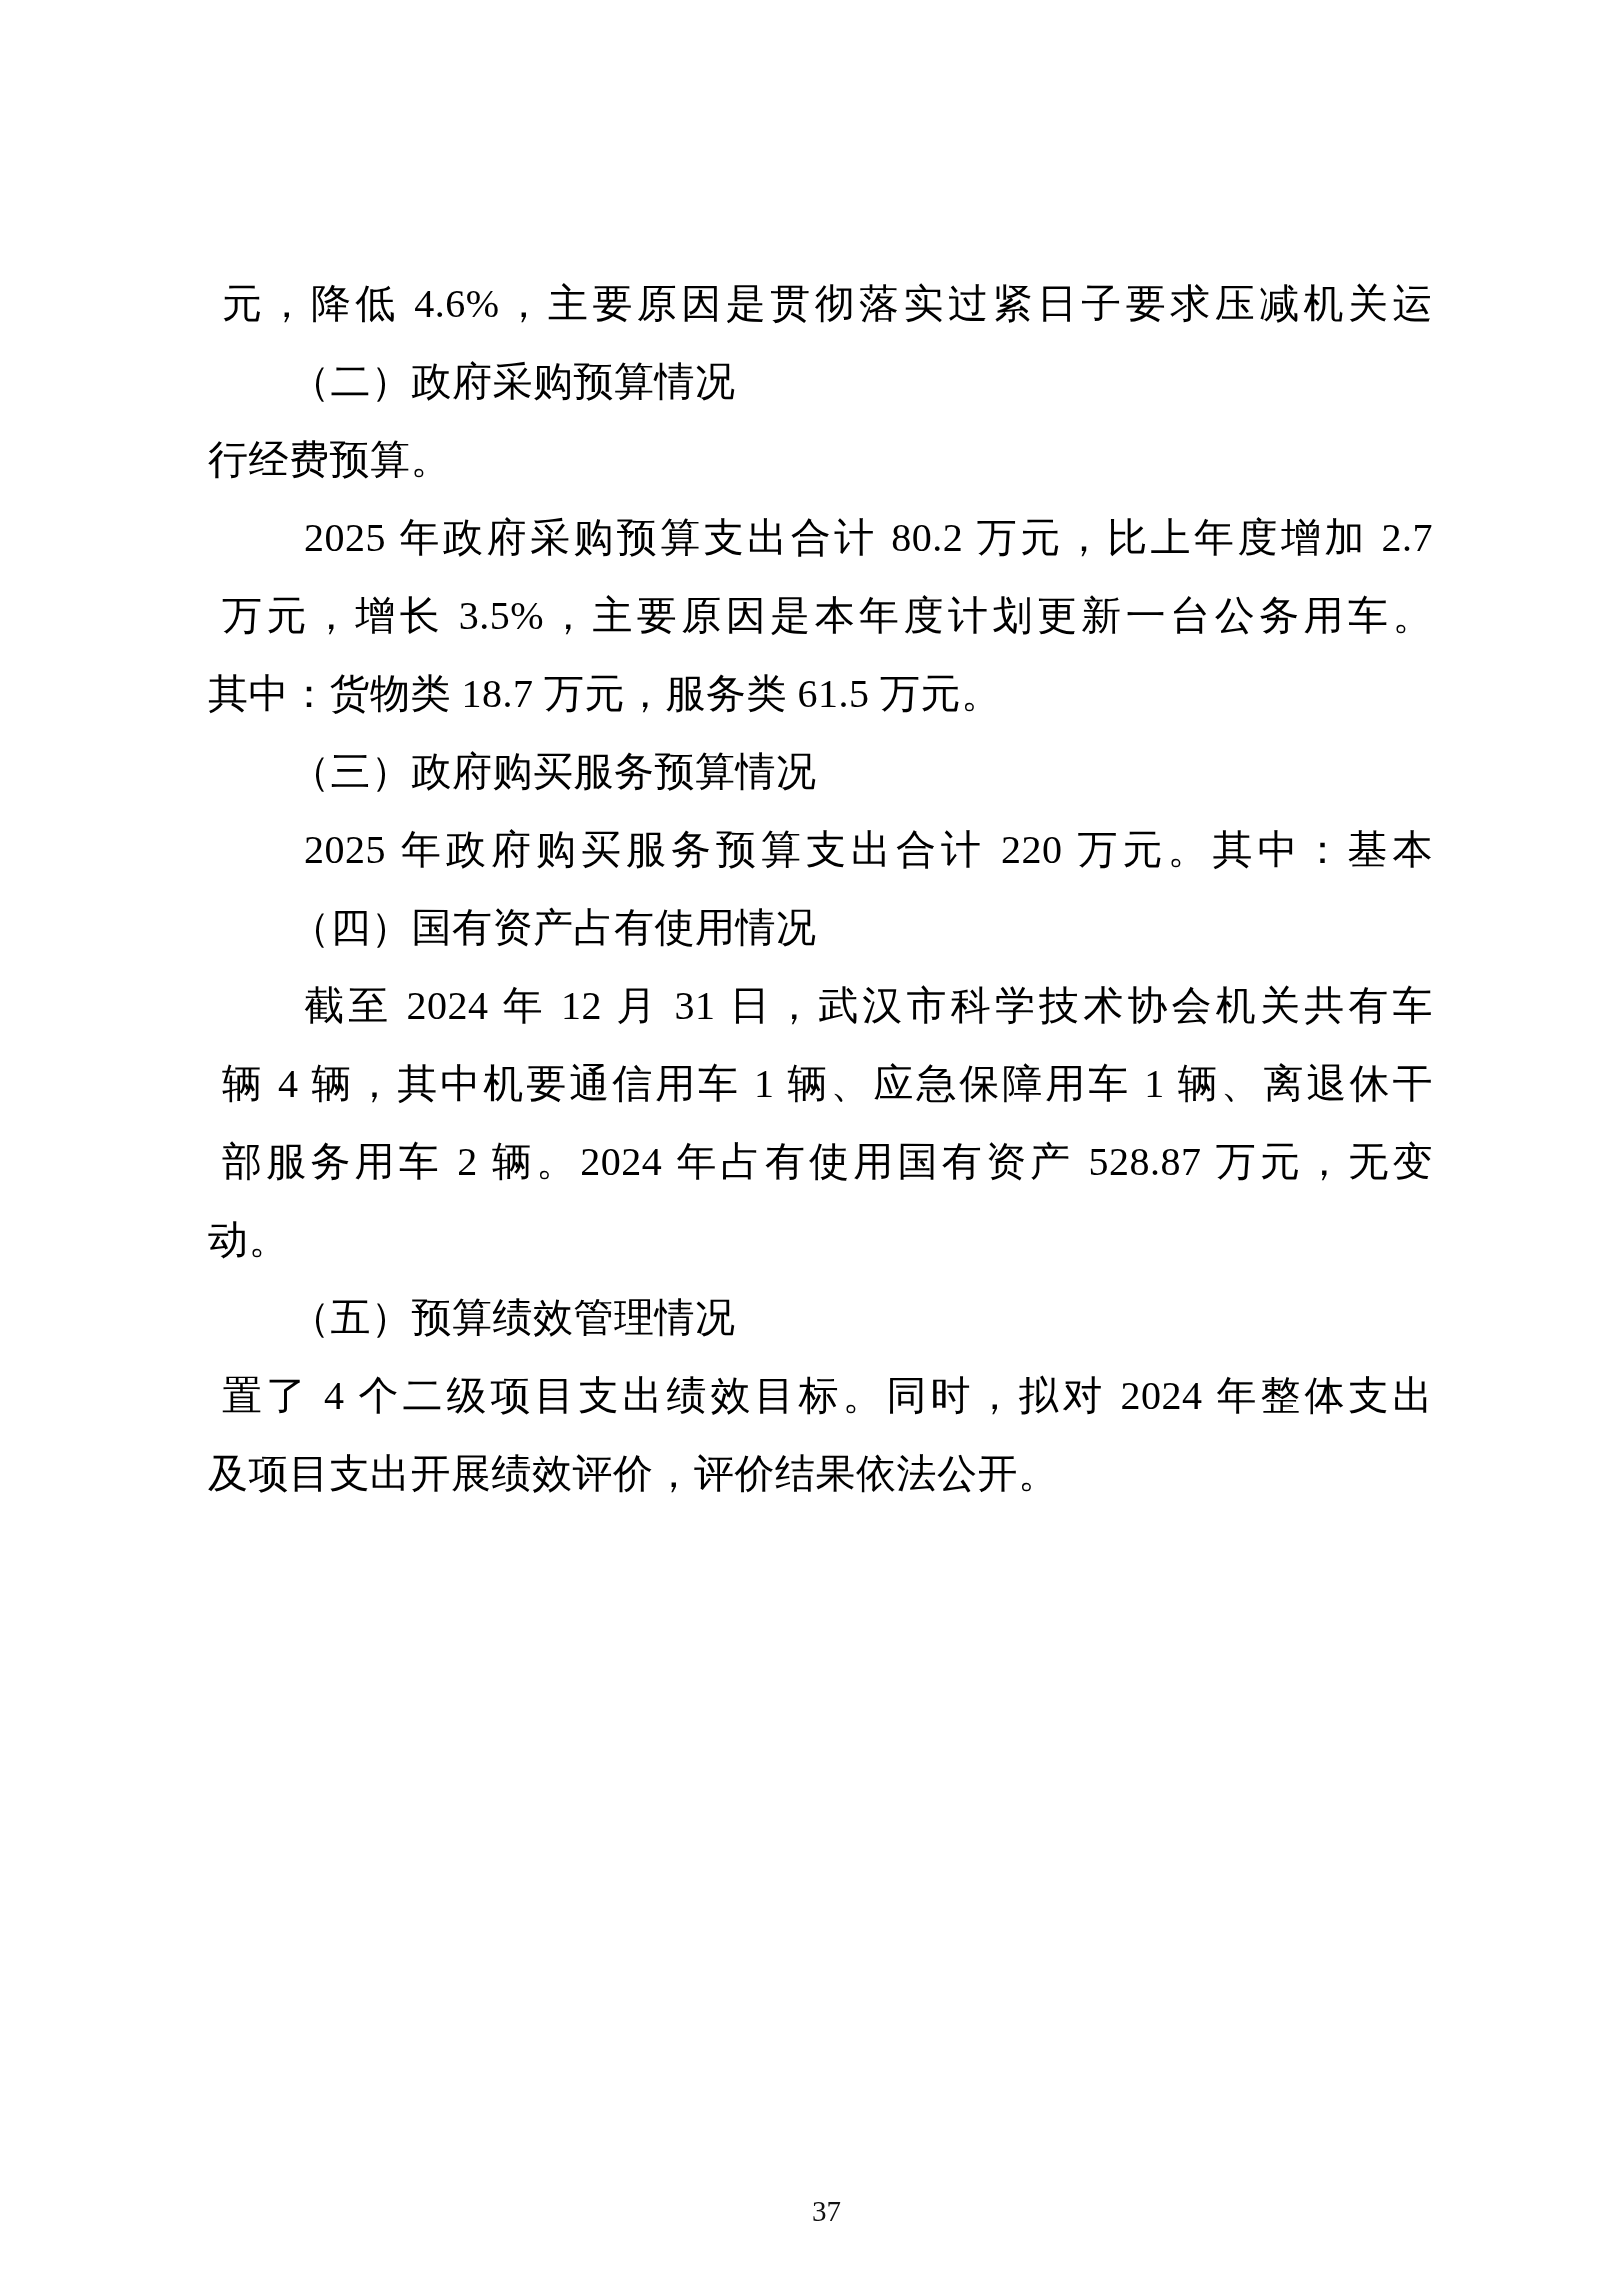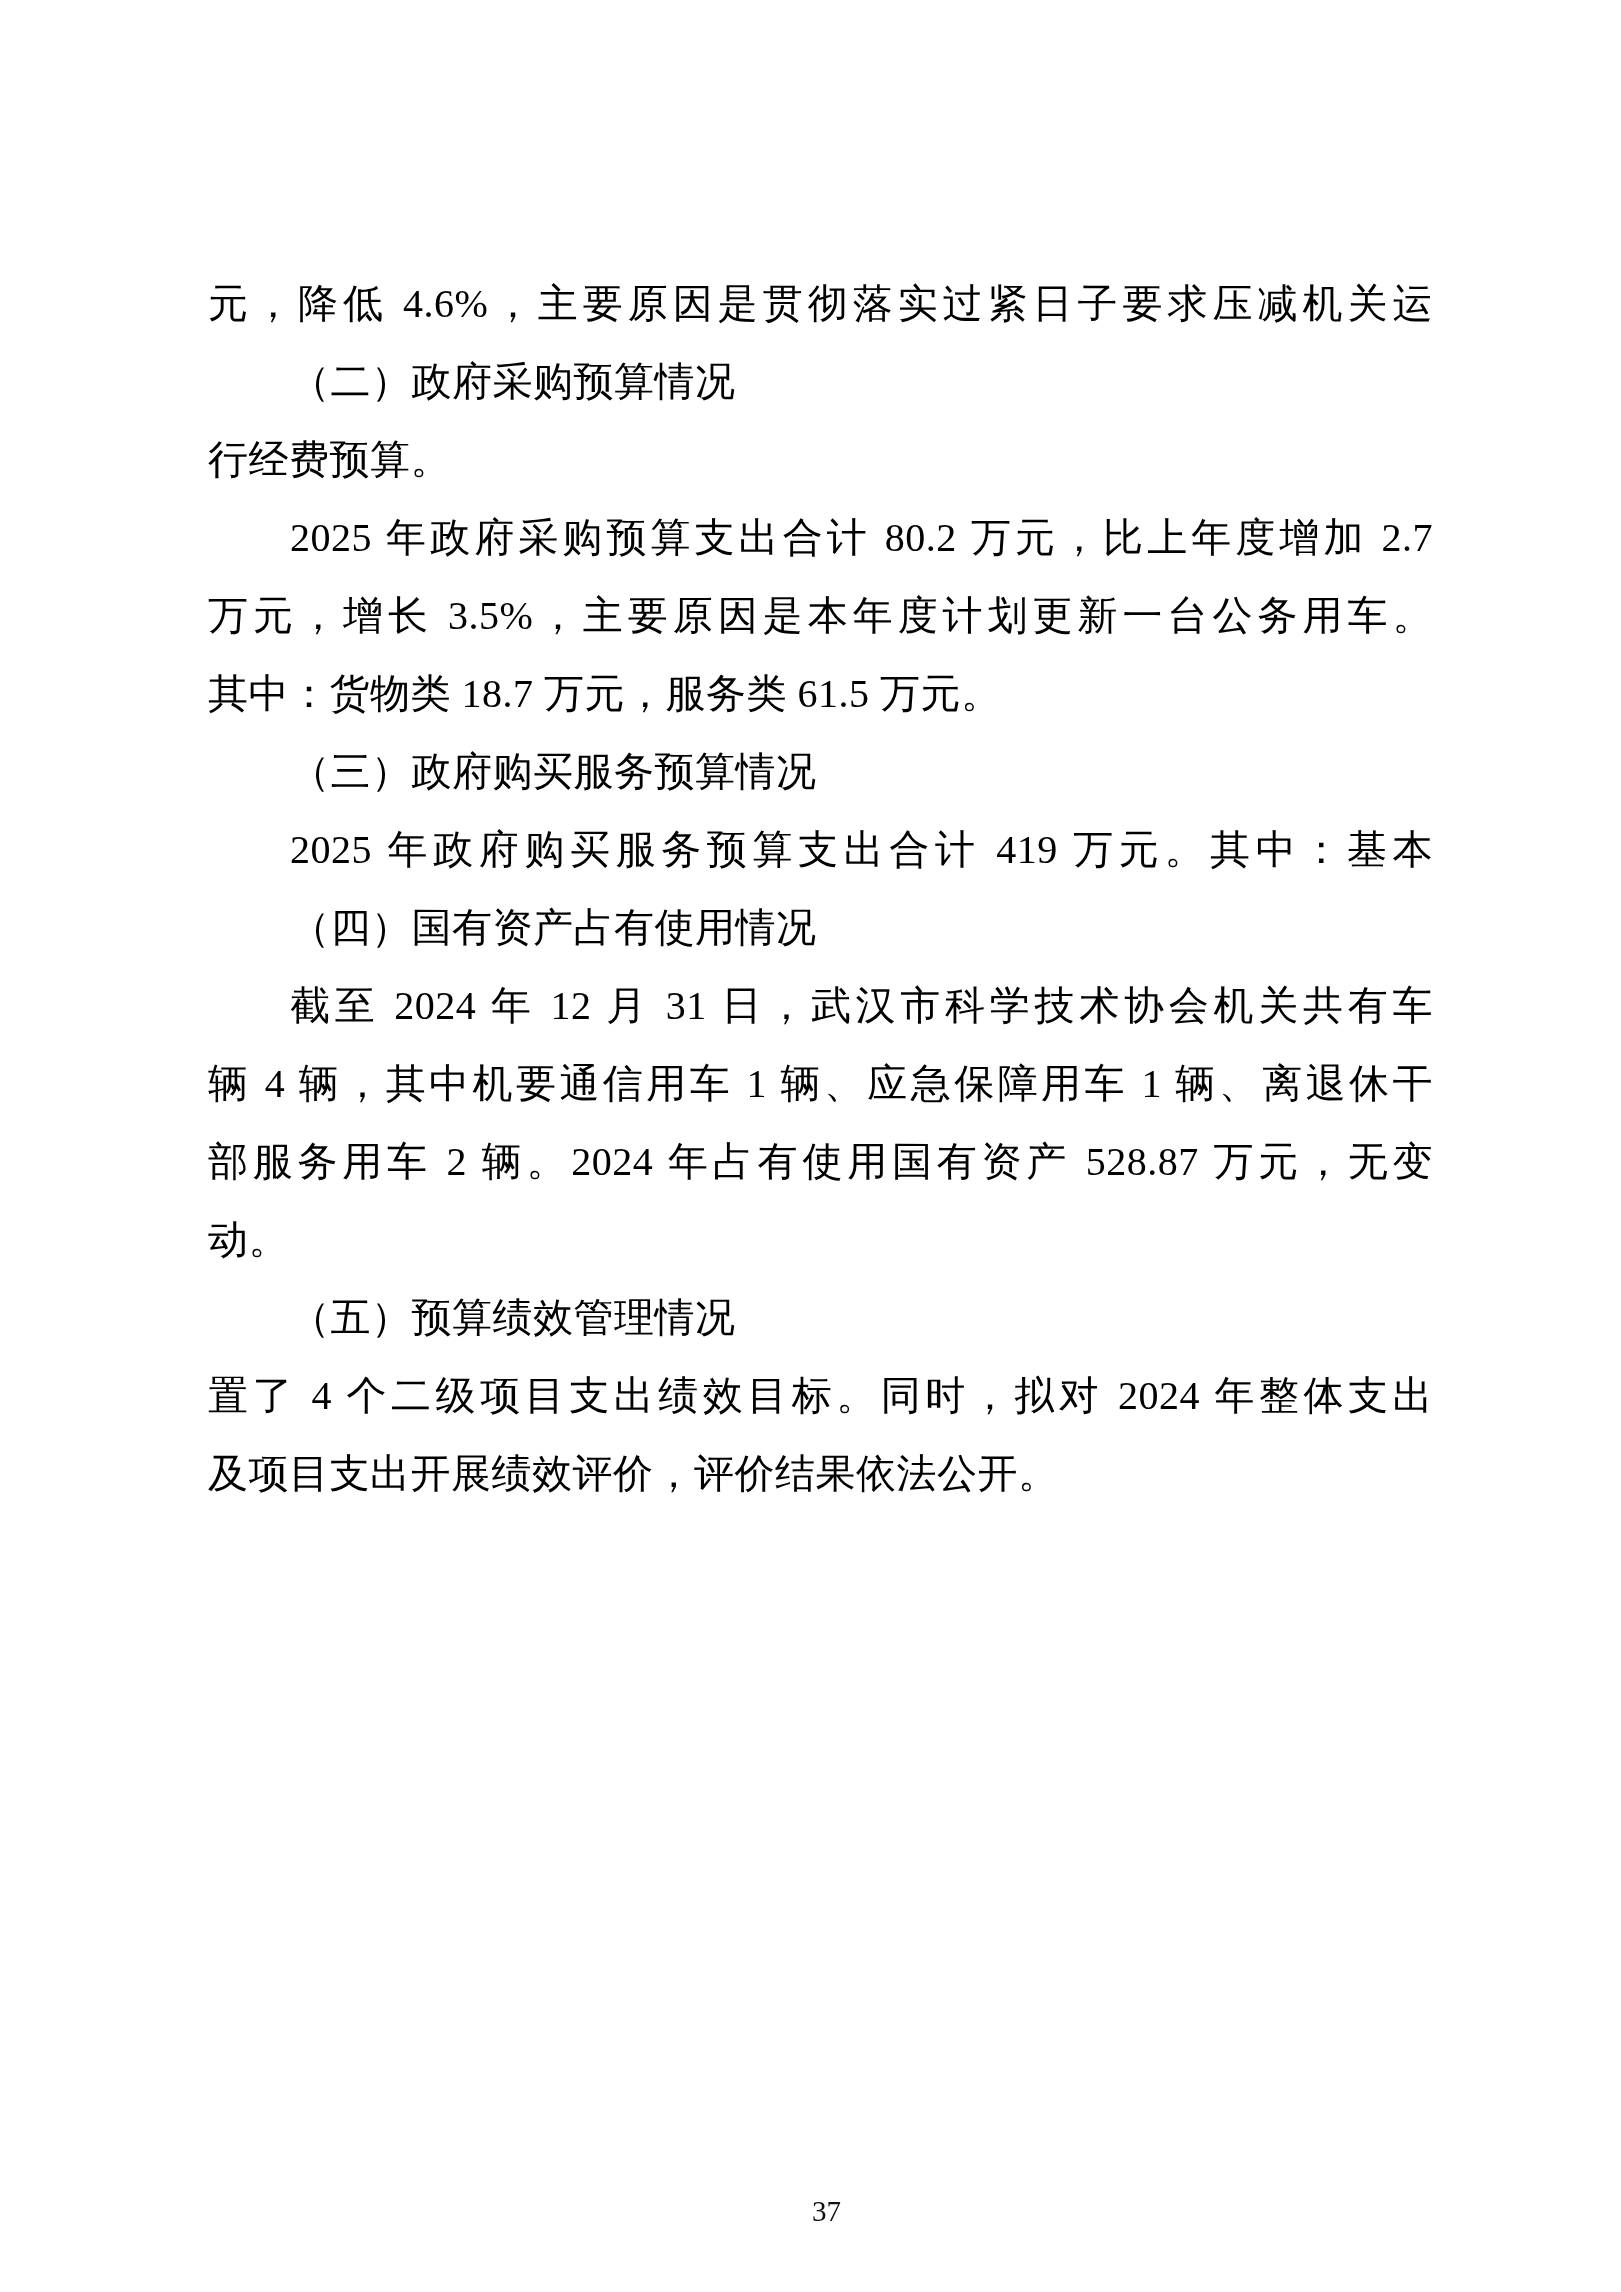--- a/index.html
+++ b/index.html
@@ -30,20 +30,21 @@
     font-size: 40px;
     line-height: 78px;
     height: 78px;
     letter-spacing: 0.5px;
     overflow: hidden;
   }
   .line.fill {
     text-align: justify;
     text-align-last: justify;
     text-justify: inter-character;
+    margin-left: 14px;
   }
   .line.nofill {
     text-align: left;
   }
   .line.indent {
     text-indent: 82px;
   }
   .page-footer {
     position: absolute;
     left: 0;
@@ -62,21 +63,21 @@
 <div class="page">
   <div class="body-text">
 
   <div class="line fill">元，降低 4.6%，主要原因是贯彻落实过紧日子要求压减机关运</div>
       <div class="line nofill indent">（二）政府采购预算情况</div>
       <div class="line nofill">行经费预算。</div>
       <div class="line fill indent">2025 年政府采购预算支出合计 80.2 万元，比上年度增加 2.7</div>
       <div class="line fill">万元，增长 3.5%，主要原因是本年度计划更新一台公务用车。</div>
       <div class="line nofill">其中：货物类 18.7 万元，服务类 61.5 万元。</div>
       <div class="line nofill indent">（三）政府购买服务预算情况</div>
-      <div class="line fill indent">2025 年政府购买服务预算支出合计 419 万元。其中：基本</div>
+      <div class="line fill indent">2025 年政府购买服务预算支出合计 220 万元。其中：基本</div>
       <div class="line nofill indent">（四）国有资产占有使用情况</div>
       <div class="line fill indent">截至 2024 年 12 月 31 日，武汉市科学技术协会机关共有车</div>
       <div class="line fill">辆 4 辆，其中机要通信用车 1 辆、应急保障用车 1 辆、离退休干</div>
       <div class="line fill">部服务用车 2 辆。2024 年占有使用国有资产 528.87 万元，无变</div>
       <div class="line nofill">动。</div>
       <div class="line nofill indent">（五）预算绩效管理情况</div>
       <div class="line fill">置了 4 个二级项目支出绩效目标。同时，拟对 2024 年整体支出</div>
       <div class="line nofill">及项目支出开展绩效评价，评价结果依法公开。</div>
     </div>
   <div class="page-footer">

